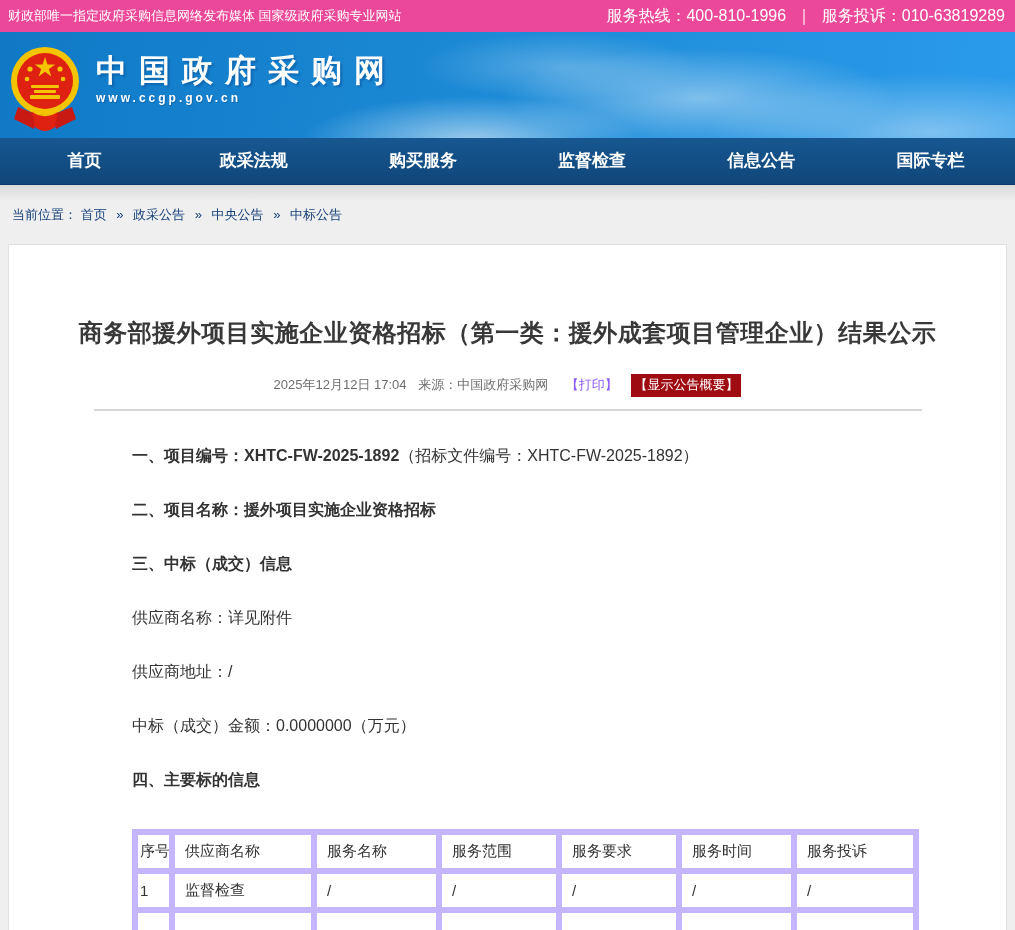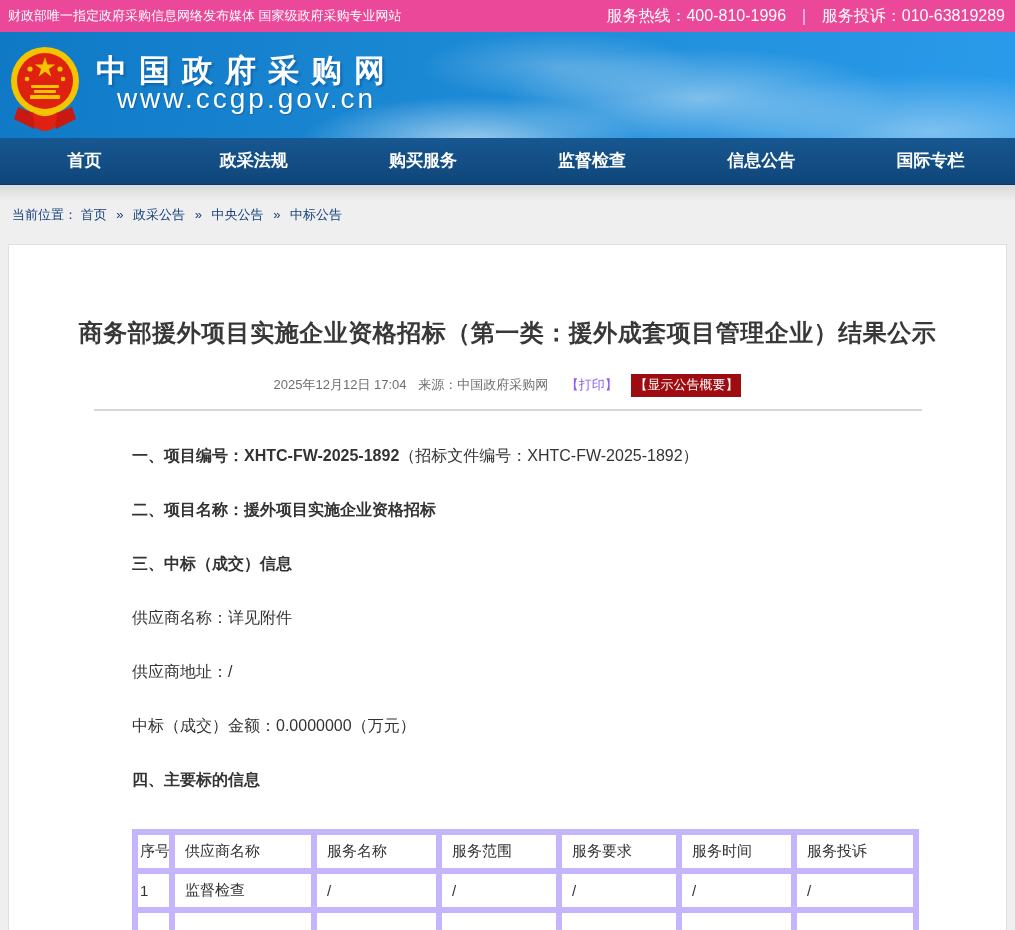--- a/index.html
+++ b/index.html
@@ -29,21 +29,21 @@
   .site-text{margin-left:14px;color:#fff;}
   .site-name{
     font-size:31px;font-weight:bold;letter-spacing:12px;line-height:32px;
     white-space:nowrap;text-shadow:2px 2px 2px rgba(8,70,140,.45);margin-top:12px;
   }
   .site-subtitle{
     font-size:26px;font-weight:bold;letter-spacing:.5px;line-height:29px;
     white-space:nowrap;text-shadow:2px 2px 2px rgba(8,70,140,.45);
   }
   .site-url{
-    font-size:28px;font-weight:normal;letter-spacing:3px;text-align:center;
+    font-size:12px;font-weight:bold;letter-spacing:3px;text-align:left;
     line-height:23px;text-shadow:1px 1px 1px rgba(8,70,140,.4);
   }
   
   .nav{
     height:46px;display:flex;
     background:linear-gradient(#175791,#0f4679);
     border-bottom:1px solid #0c3a66;
   }
   .nav-item{
     flex:1;text-align:center;line-height:46px;color:#fff;

